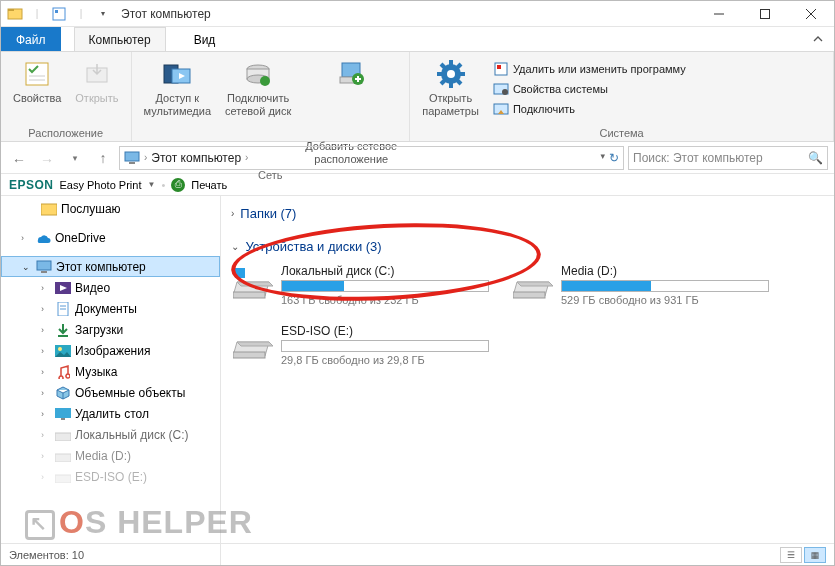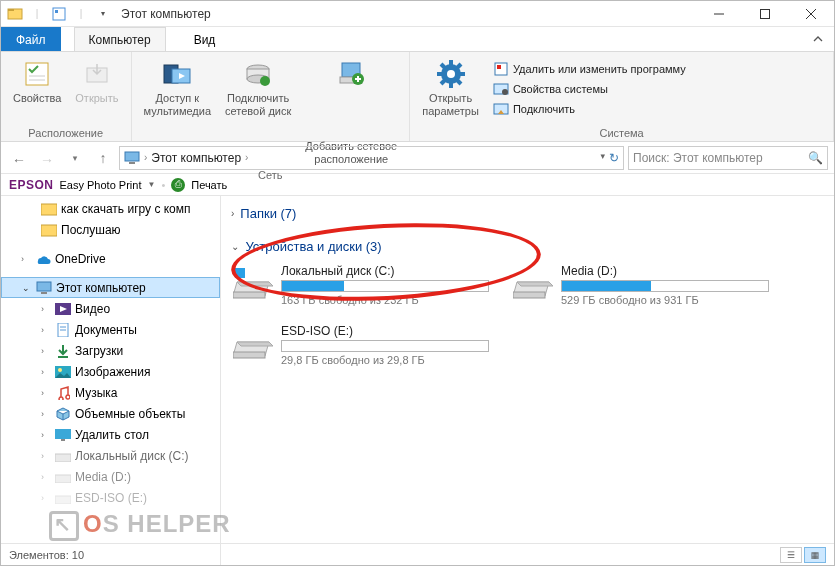--- a/index.html
+++ b/index.html
@@ -29,21 +29,21 @@
   .ribbon .smallbtn .ic { width: 16px; height: 16px; }
   .disabled { color: #b5b5b5 !important; }
   
   .navbar { height: 32px; display: flex; align-items: center; gap: 4px; padding: 3px 6px; border-bottom: 1px solid #e5e5e5; font-size: 12px; }
   .navbar .navicon { width: 24px; height: 24px; display: flex; align-items: center; justify-content: center; color: #777; font-size: 14px; }
   .navbar .addr { flex: 1; height: 24px; border: 1px solid #ccc; display: flex; align-items: center; padding: 0 4px; gap: 4px; }
   .navbar .addr .crumb { color: #222; }
   .navbar .search { width: 200px; height: 24px; border: 1px solid #ccc; display: flex; align-items: center; padding: 0 4px; color: #888; gap: 4px; }
   
   .epson { height: 22px; background: #fff; border-bottom: 1px solid #e5e5e5; display: flex; align-items: center; padding: 0 8px; font-size: 11px; gap: 6px; }
-  .epson .logo { font-family: Arial, sans-serif; font-weight: bold; color: #701a75; font-size: 12px; letter-spacing: 0.5px; }
+  .epson .logo { font-family: Arial, sans-serif; font-weight: bold; color: #0f766e; font-size: 12px; letter-spacing: 0.5px; }
   .epson .grn { width: 14px; height: 14px; border-radius: 50%; background: #2a8a2a; display: inline-flex; align-items: center; justify-content: center; color: #fff; font-size: 9px; }
   
   .main { display: flex; height: 370px; }
   .tree { width: 220px; border-right: 1px solid #e5e5e5; overflow: hidden; font-size: 12px; padding-top: 2px; }
   .tree .node { display: flex; align-items: center; gap: 4px; padding: 2px 6px 2px 20px; height: 21px; white-space: nowrap; }
   .tree .node.sub { padding-left: 40px; }
   .tree .node.sel { background: #cde8ff; border: 1px solid #7ab8e6; padding-top:1px; padding-bottom:1px; }
   .tree .exp { width: 10px; font-size: 9px; color: #666; }
   .tree .ic { width: 16px; height: 16px; display: flex; align-items: center; justify-content: center; }
   .content { flex: 1; padding: 6px 10px; font-size: 12px; position: relative; }
@@ -57,21 +57,21 @@
   .drive .bar { height: 12px; border: 1px solid #b5b5b5; background: #fff; position: relative; }
   .drive .bar .fill { position: absolute; left: 0; top: 0; bottom: 0; background: #29a0e6; }
   .drive .dfree { color: #777; font-size: 11px; }
   .redmark { position: absolute; border: 4px solid #e2231a; border-radius: 50%; pointer-events: none; }
   
   .status { position: absolute; bottom: 0; left: 0; right: 0; height: 22px; border-top: 1px solid #e5e5e5; display: flex; align-items: center; padding: 0 8px; font-size: 11px; color: #555; gap: 6px; }
   .status .viewbtns { margin-left: auto; display: flex; gap: 2px; }
   .status .vb { width: 22px; height: 16px; border: 1px solid #ccc; display: flex; align-items: center; justify-content: center; font-size: 9px; }
   .status .vb.active { background: #cde8ff; border-color: #7ab8e6; }
   
-  .watermark { position: absolute; left: 24px; bottom: 24px; font-family: Arial, sans-serif; font-weight: 800; font-size: 24px; color: rgba(140,140,140,0.55); letter-spacing: 1px; pointer-events: none; margin-left: 24px; }
+  .watermark { position: absolute; left: 24px; bottom: 24px; font-family: Arial, sans-serif; font-weight: 800; font-size: 32px; color: rgba(140,140,140,0.55); letter-spacing: 1px; pointer-events: none; }
   .watermark .o { color: rgba(212,74,44,0.7); }
   .watermark .arrowbox { display: inline-block; width: 30px; height: 30px; border: 3px solid rgba(140,140,140,0.55); border-radius: 4px; vertical-align: middle; margin-right: 4px; position: relative; }
   .watermark .arrowbox::after { content: "↖"; position: absolute; top: -2px; left: 2px; font-size: 20px; color: rgba(140,140,140,0.55); }
   svg { display: block; }
 </style>
 </head>
 <body>
 
 <div class="titlebar">
   <div class="qat">
@@ -291,28 +291,20 @@
 
 <div class="main">
 
   <div class="tree">
     <div class="node sub">
       <span class="ic">
           <svg width="16" height="14">
             <rect x="0" y="2" width="16" height="11" fill="#ffd76a" stroke="#caa23a"></rect>
           </svg>
         </span>
-      <span>как скачать игру с комп</span>
-    </div>
-    <div class="node sub">
-      <span class="ic">
-          <svg width="16" height="14">
-            <rect x="0" y="2" width="16" height="11" fill="#ffd76a" stroke="#caa23a"></rect>
-          </svg>
-        </span>
       <span>Послушаю</span>
     </div>
     <div style="height:8px;"></div>
     <div class="node">
       <span class="exp">›</span>
       <span class="ic">
           <svg width="16" height="12">
             <path d="M3 8 a3 3 0 0 1 3 -3 a4 4 0 0 1 7 1 a2.5 2.5 0 0 1 0 5 h-8 a2 2 0 0 1 -2 -3" fill="#1e88d2"></path>
           </svg>
         </span>

